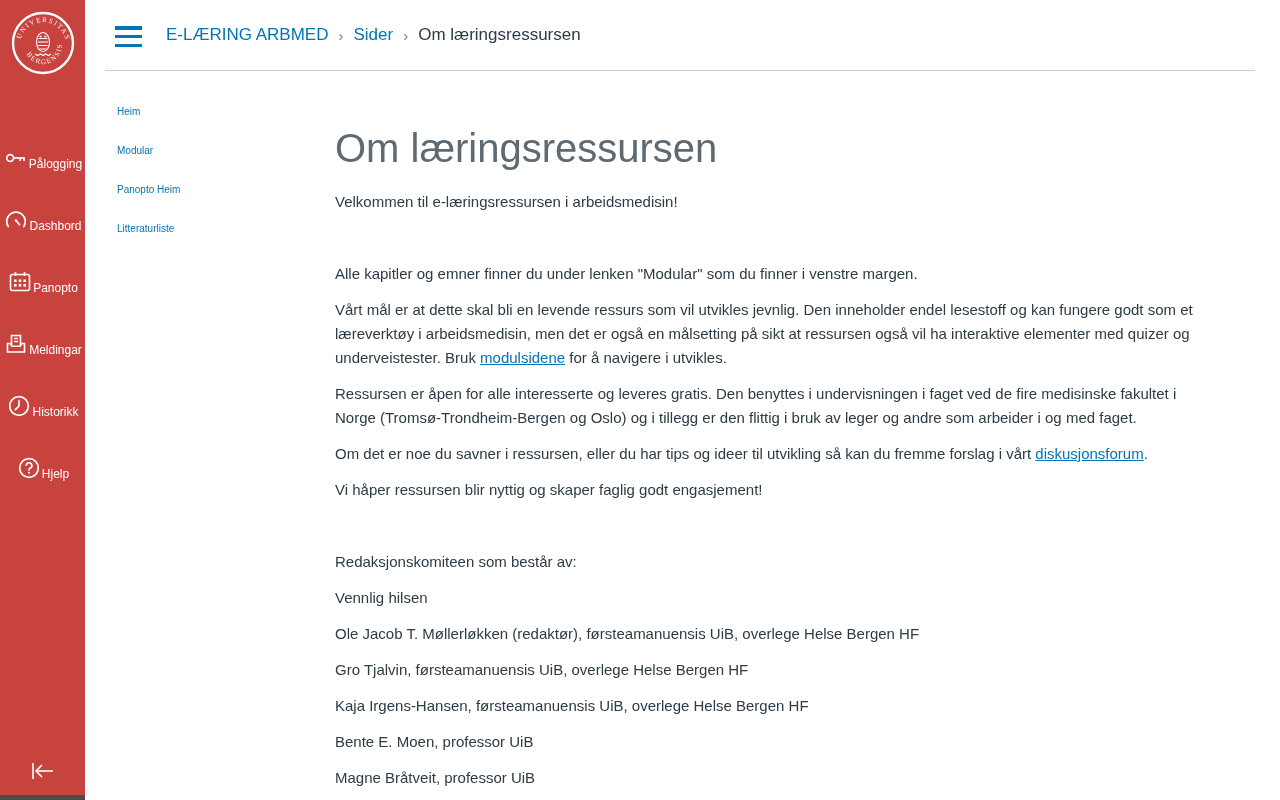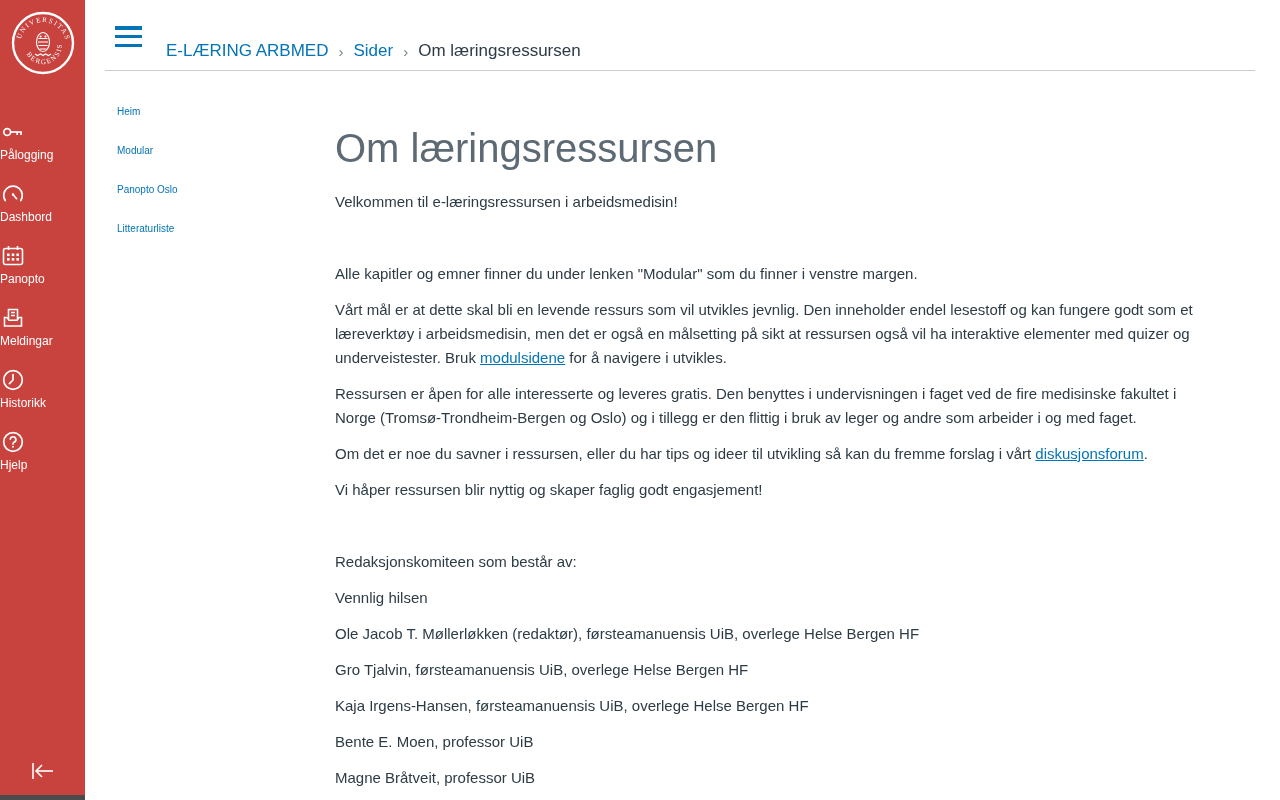--- a/index.html
+++ b/index.html
@@ -11,30 +11,30 @@
     --crumb-sep:#73818c;
   }
   *{box-sizing:border-box;margin:0;padding:0;}
   html,body{width:1280px;height:800px;overflow:hidden;}
   body{font-family:"Liberation Sans",sans-serif;background:#fff;position:relative;}
 
   
   #global-nav{position:absolute;left:0;top:0;width:85px;height:800px;background:var(--sidebar-red);}
   .logo-wrap{position:absolute;top:11px;left:50%;transform:translateX(-50%);}
   .gn-menu{position:absolute;top:109px;left:0;width:100%;display:flex;flex-direction:column;}
-  .gn-item{height:62px;display:flex;flex-direction:column;align-items:flex-start;justify-content:center;color:#fff;cursor:pointer;}
+  .gn-item{height:62px;display:flex;align-items:flex-end;justify-content:center;color:#fff;cursor:pointer;}
   .gn-item .gn-icon{width:26px;height:26px;}
   .gn-item .gn-label{font-size:12px;margin-top:3px;color:#fff;white-space:nowrap;}
   .collapse-btn{position:absolute;bottom:14px;left:50%;transform:translateX(-50%);width:34px;height:30px;background:none;border:none;cursor:pointer;}
   .bottom-strip{position:absolute;bottom:0;left:0;width:85px;height:5px;background:#4b4b4b;}
 
   
   .hamburger{position:absolute;left:115px;top:26px;width:27px;height:21px;background:none;border:none;cursor:pointer;display:flex;flex-direction:column;justify-content:space-between;}
   .hamburger span{display:block;height:3.5px;width:100%;background:var(--link-blue);}
-  .breadcrumb{position:absolute;left:166px;top:25px;font-size:17px;white-space:nowrap;display:flex;align-items:center;margin-top:16px;}
+  .breadcrumb{position:absolute;left:166px;top:25px;font-size:17px;white-space:nowrap;display:flex;align-items:center;}
   .breadcrumb a{color:var(--link-blue);text-decoration:none;cursor:pointer;}
   .breadcrumb .sep{color:var(--crumb-sep);font-size:15px;padding:0 10px;}
   .breadcrumb .current{color:var(--text-dark);}
   .top-divider{position:absolute;left:105px;top:70px;width:1150px;height:1px;background:var(--divider-gray);}
 
   
   .course-nav{position:absolute;left:117px;top:102px;list-style:none;}
   .course-nav li{margin-bottom:21px;line-height:16px;}
   .course-nav a{color:var(--link-blue);font-size:10px;text-decoration:none;cursor:pointer;}
 
@@ -151,21 +151,21 @@
   <a>Sider</a>
   <span class="sep">›</span>
   <span class="current">Om læringsressursen</span>
 </nav>
 
 <div class="top-divider"></div>
 
 <ul class="course-nav">
   <li><a>Heim</a></li>
   <li><a>Modular</a></li>
-  <li><a>Panopto Oslo</a></li>
+  <li><a>Panopto Heim</a></li>
   <li><a>Litteraturliste</a></li>
 </ul>
 
 <main class="content">
   <h1>Om læringsressursen</h1>
 
   <p>Velkommen til e-læringsressursen i arbeidsmedisin!</p>
   <p class="spacer"></p>
   <p>Alle kapitler og emner finner du under lenken "Modular" som du finner i venstre margen.</p>
   <p><span>Vårt mål er at dette skal bli en levende ressurs som vil utvikles jevnlig. Den inneholder endel lesestoff og kan fungere godt som et læreverktøy i arbeidsmedisin, men det er også en målsetting på sikt at ressursen også vil ha interaktive elementer med quizer og underveistester. Bruk </span><a>modulsidene</a><span> for å navigere i utvikles.</span></p>

